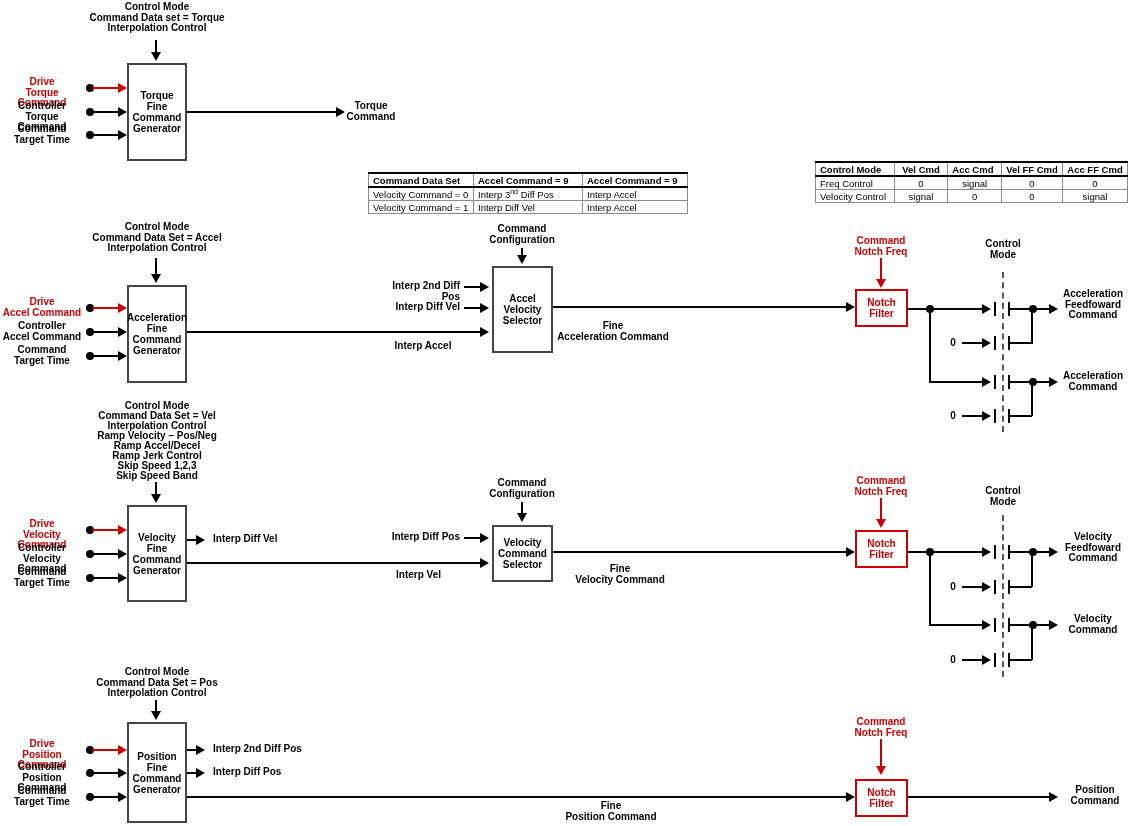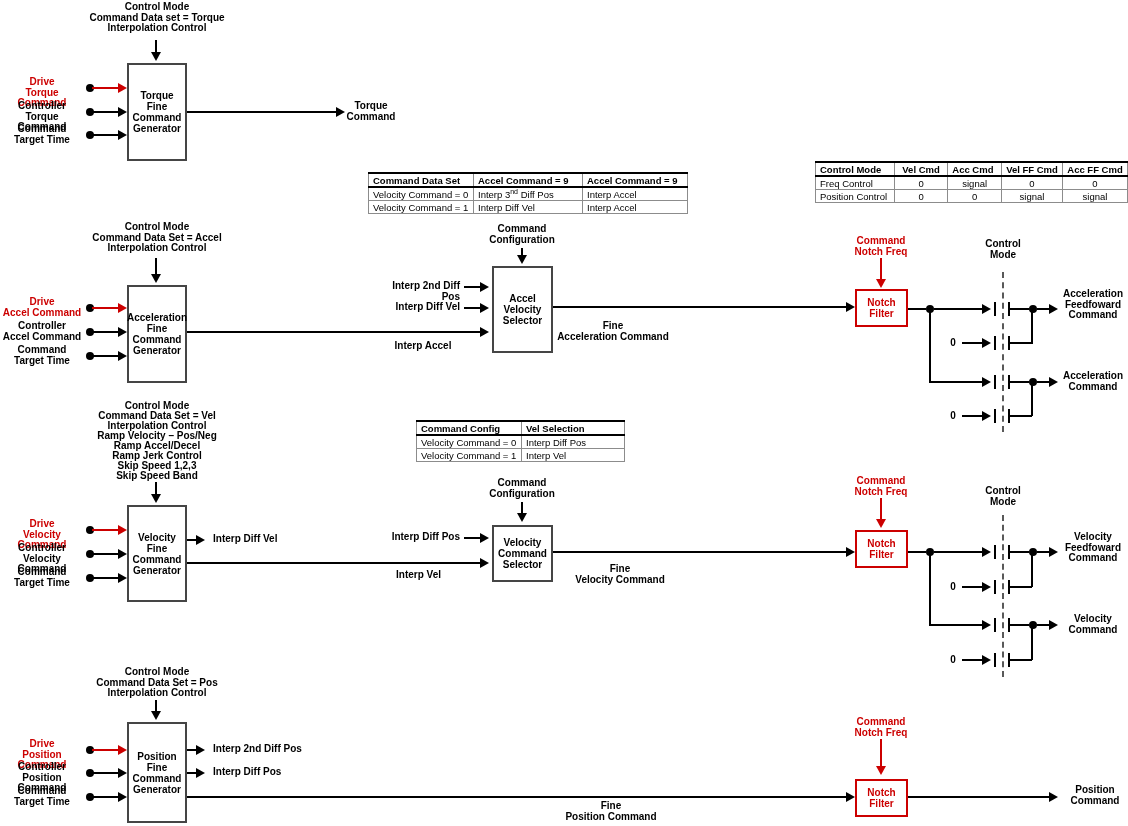--- a/index.html
+++ b/index.html
@@ -103,24 +103,24 @@
     </thead>
     <tbody>
       <tr>
         <td>Freq Control</td>
         <td class="c">0</td>
         <td class="c">signal</td>
         <td class="c">0</td>
         <td class="c">0</td>
       </tr>
       <tr>
-        <td>Position Control</td>
+        <td>Velocity Control</td>
+        <td class="c">signal</td>
         <td class="c">0</td>
         <td class="c">0</td>
-        <td class="c">signal</td>
         <td class="c">signal</td>
       </tr>
     </tbody>
   </table>
 
   <div>
     <div class="lb" style="left:57px;top:222px;width:200px;">Control Mode
 Command Data Set = Accel
 Interpolation Control</div>
     <div class="vl" style="left:155px;top:258px;height:17px;"></div>
@@ -220,38 +220,20 @@
 
     <div class="lb" style="left:946px;top:411px;width:14px;">0</div>
     <div class="hl" style="left:962px;top:415px;width:20px;"></div>
     <div class="ar" style="left:982px;top:411px;"></div>
     <div class="br" style="left:994px;top:409px;"></div>
     <div class="br" style="left:1008px;top:409px;"></div>
     <div class="hl" style="left:1010px;top:415px;width:22px;"></div>
     <div class="vl" style="left:1031px;top:382px;height:34px;"></div>
   </div>
 
-  <table class="tb" style="left:416px;top:420px;">
-    <thead>
-      <tr>
-        <th style="width:96px;">Command Config</th>
-        <th style="width:94px;">Vel Selection</th>
-      </tr>
-    </thead>
-    <tbody>
-      <tr>
-        <td>Velocity Command = 0</td>
-        <td>Interp Diff Pos</td>
-      </tr>
-      <tr>
-        <td>Velocity Command = 1</td>
-        <td>Interp Vel</td>
-      </tr>
-    </tbody>
-  </table>
 
   <div>
     <div class="lb" style="left:57px;top:401px;width:200px;line-height:10px;">Control Mode
 Command Data Set = Vel
 Interpolation Control
 Ramp Velocity – Pos/Neg
 Ramp Accel/Decel
 Ramp Jerk Control
 Skip Speed 1,2,3
 Skip Speed Band</div>

